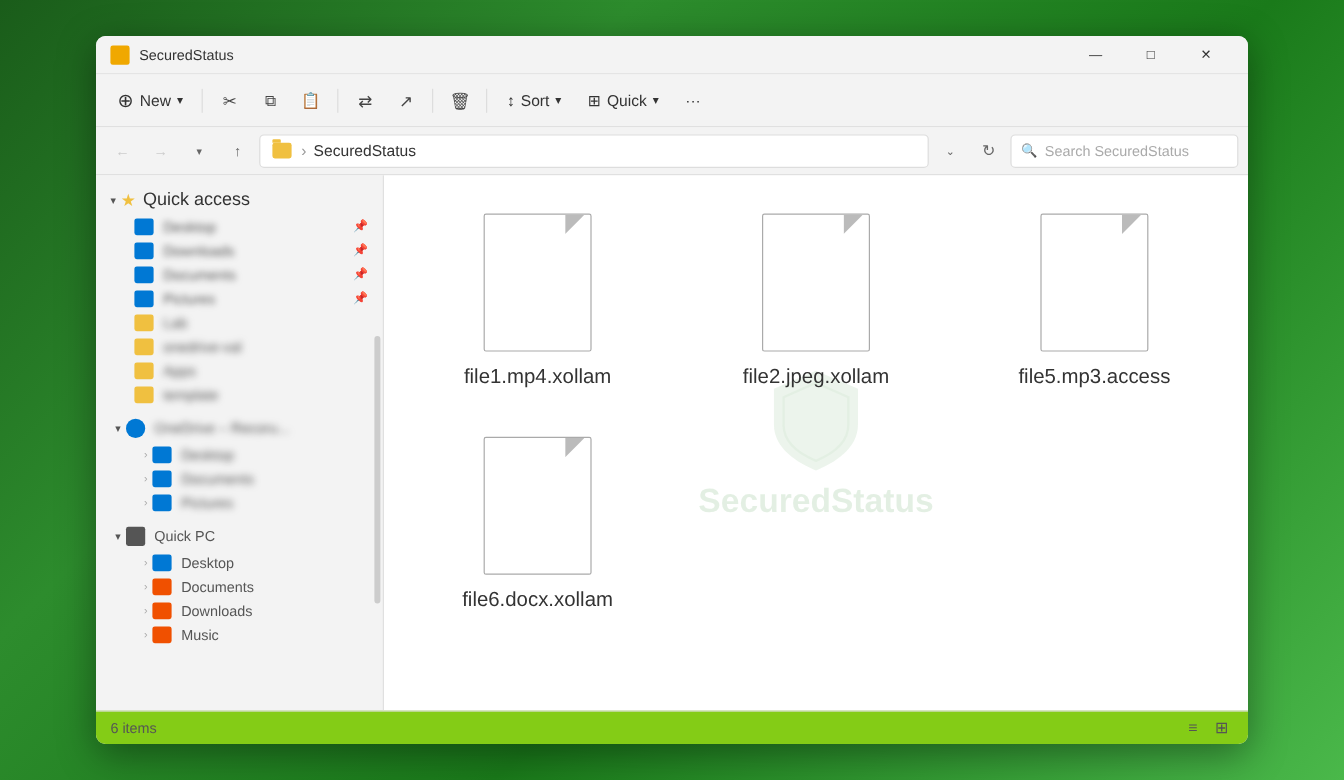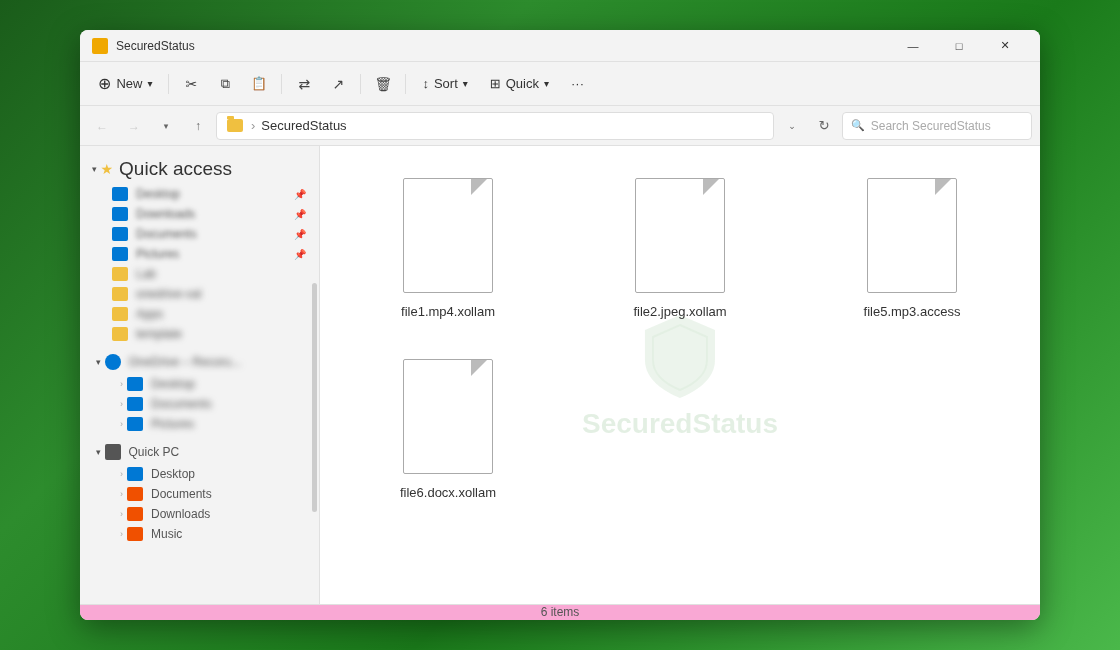--- a/index.html
+++ b/index.html
@@ -222,21 +222,21 @@
       font-size: 9px;
       margin-right: 4px;
       color: #555;
     }
     .sidebar-star {
       color: #f0c040;
       margin-right: 6px;
       font-size: 14px;
     }
     .sidebar-section-label {
-      font-size: 19px;
+      font-size: 15px;
       color: #333;
       font-weight: 400;
     }
 
     .sidebar-item {
       display: flex;
       align-items: center;
       padding: 3px 8px 3px 28px;
       font-size: 12px;
       color: #555;
@@ -367,37 +367,36 @@
       top: 0;
       right: 0;
       width: 0;
       height: 0;
       border-style: solid;
       border-width: 16px 16px 0 0;
       border-color: #bbb transparent transparent transparent;
     }
 
     .file-name {
-      font-size: 13px;
+      font-size: 17px;
       color: #333;
       text-align: center;
       max-width: 130px;
       word-break: break-all;
     }
 
     
     .status-bar {
-      height: 16px;
-      background: #f9a8d4;
+      height: 28px;
+      background: #84cc16;
       border-top: 1px solid #e0e0e0;
       display: flex;
       align-items: center;
       justify-content: space-between;
       padding: 0 12px;
-      flex-direction: column;
     }
     .status-text {
       font-size: 12px;
       color: #555;
     }
     .status-view-buttons {
       display: flex;
       gap: 4px;
     }
     .status-view-btn {

